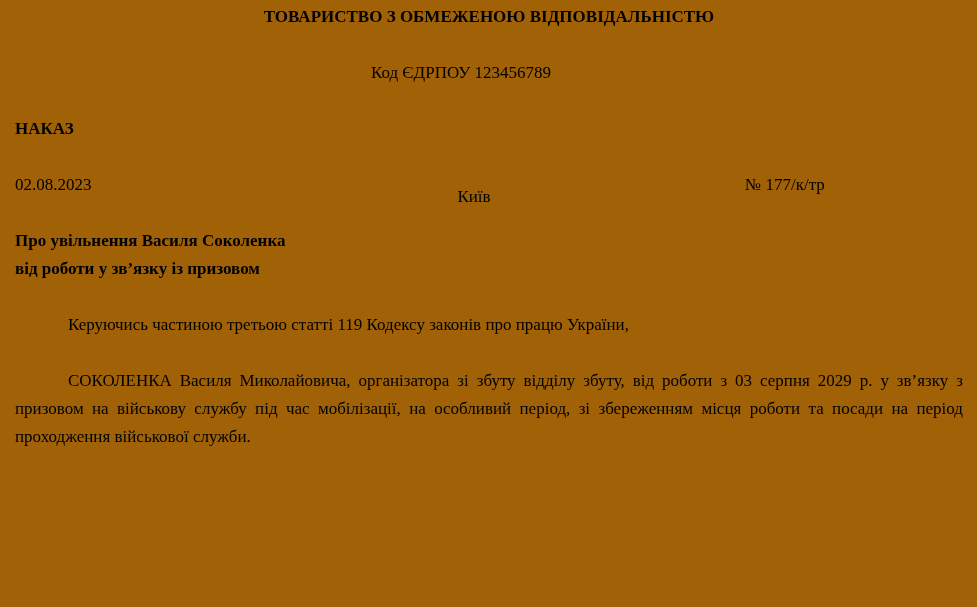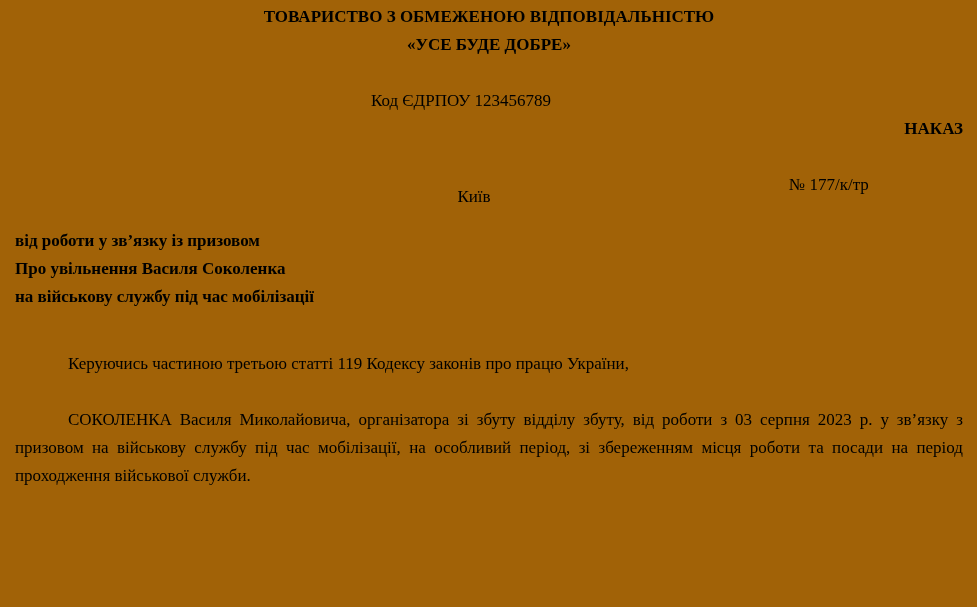--- a/index.html
+++ b/index.html
@@ -23,21 +23,22 @@
   .org-header {
     text-align: center;
     font-weight: bold;
   }
   .edrpou {
     margin-top: 28px;
     text-align: center;
     padding-right: 56px;
   }
   .doc-type {
-    text-align: right;
+    margin-top: 28px;
+    text-align: left;
     font-weight: bold;
   }
   .meta-line {
     position: relative;
     margin-top: 28px;
     height: 28px;
   }
   .meta-date {
     position: absolute;
     left: 0;
@@ -46,62 +47,60 @@
   .meta-city {
     position: absolute;
     left: 459px;
     top: 12px;
     transform: translateX(-50%);
   }
   .meta-number {
     position: absolute;
     left: 730px;
     top: 0;
-    margin-left: 44px;
   }
   .subject {
     margin-top: 28px;
     font-weight: bold;
   }
   .preamble {
-    margin: 39px 0 0 0;
+    margin: 28px 0 0 0;
     text-indent: 53px;
   }
   .resolution {
     margin-top: 28px;
   }
   .body-par {
     margin: 28px 0 0 0;
     text-align: justify;
     text-indent: 53px;
   }
 </style>
 </head>
 <body>
 
 <div class="page">
 
   <header class="org-header">
     <div class="org-line">ТОВАРИСТВО З ОБМЕЖЕНОЮ ВІДПОВІДАЛЬНІСТЮ</div>
-    <div class="org-line">«УСЕ БУДЕ ДОБРЕ»</div>
   </header>
 
   <div class="edrpou">Код ЄДРПОУ 123456789</div>
 
   <div class="doc-type">НАКАЗ</div>
 
   <div class="meta-line">
+    <span class="meta-date">02.08.2023</span>
     <span class="meta-city">Київ</span>
     <span class="meta-number">№ 177/к/тр</span>
   </div>
 
   <div class="subject">
+    <div>Про увільнення Василя Соколенка</div>
     <div>від роботи у зв’язку із призовом</div>
-    <div>Про увільнення Василя Соколенка</div>
-    <div>на військову службу під час мобілізації</div>
   </div>
 
   <p class="preamble">Керуючись частиною третьою статті 119 Кодексу законів про працю України,</p>
 
 
-  <p class="body-par">СОКОЛЕНКА Василя Миколайовича, організатора зі збуту відділу збуту, від роботи з 03 серпня 2023 р. у зв’язку з призовом на військову службу під час мобілізації, на особливий період, зі збереженням місця роботи та посади на період проходження військової служби.</p>
+  <p class="body-par">СОКОЛЕНКА Василя Миколайовича, організатора зі збуту відділу збуту, від роботи з 03 серпня 2029 р. у зв’язку з призовом на військову службу під час мобілізації, на особливий період, зі збереженням місця роботи та посади на період проходження військової служби.</p>
 
 </div>
 
 </body></html>

